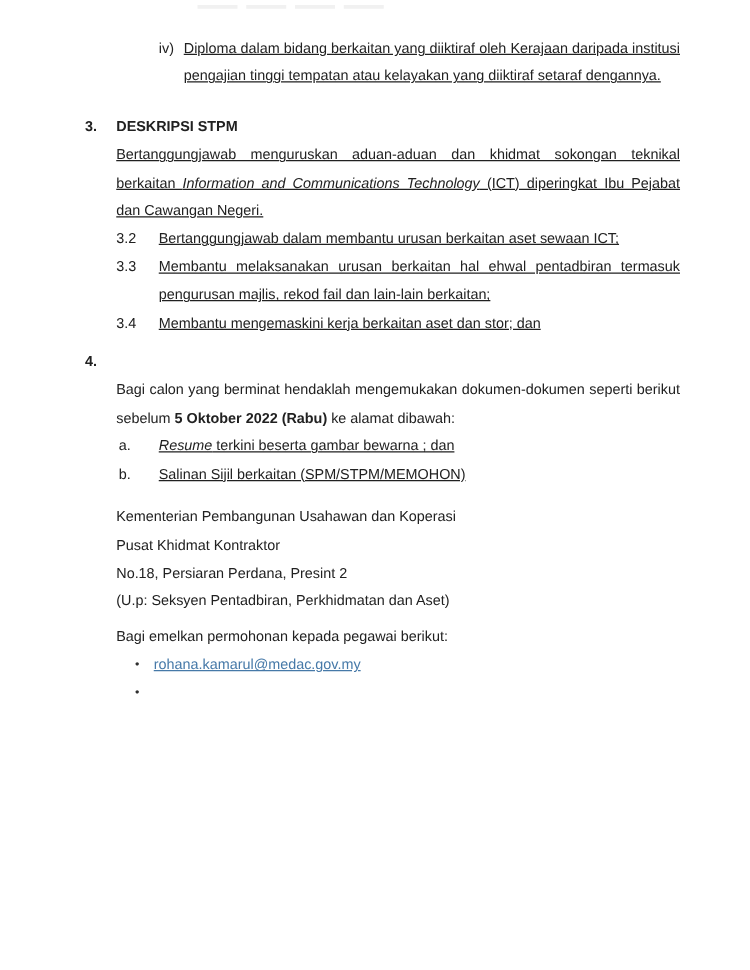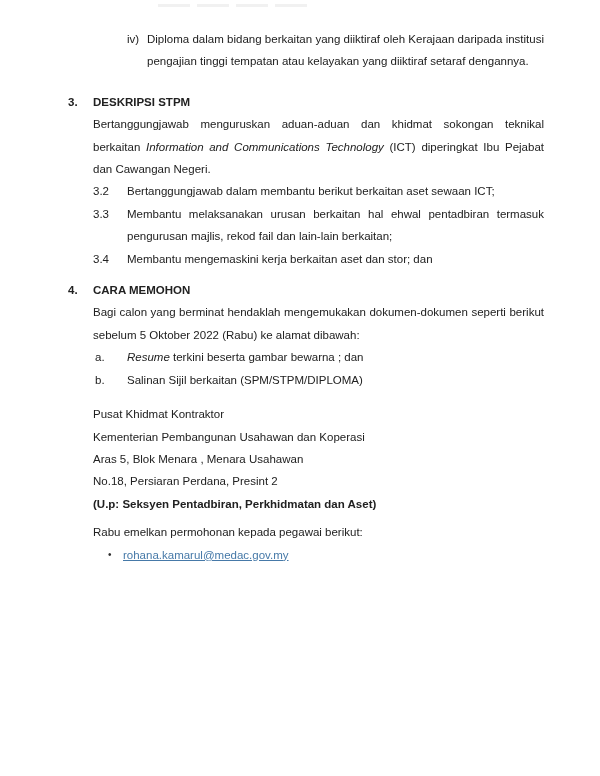--- a/index.html
+++ b/index.html
@@ -14,23 +14,23 @@
   }
   .page {
     position: relative;
     width: 600px; height: 566px;
     background: #ffffff;
     overflow: hidden;
   }
   .content { padding-top: 28px; }
 
   .row { display: flex; }
-  .txt { flex: 1; }
+  .txt { flex: 1; text-decoration: underline; }
   .just { text-align: justify; }
-  .b { font-weight: normal; }
+  .b { font-weight: bold; }
   .i { font-style: italic; margin-top: 16px; }
 
   
   .top-artifact { position: absolute; top: 4px; left: 158px; display: flex; }
   .top-artifact i { display: block; width: 32px; height: 3px; background: #f1f1f1; margin-right: 7px; }
 
   
   .iv-row { margin: 0 56px 0 127px; }
   .iv-row .marker { width: 20px; flex: none; }
 
@@ -45,21 +45,21 @@
   .t-item .num { width: 34px; flex: none; }
 
   
   .para { margin: 0 56px 0 93px; }
 
   
   .d-item { display: flex; margin: 0 56px 0 95px; }
   .d-item .num { width: 32px; flex: none; }
 
   .address { margin: 12px 56px 0 93px; }
-  .attention { margin: 0 56px 0 93px; font-weight: bold; }
+  .attention { margin: 0 56px 0 93px; font-weight: normal; }
   .email-prompt { margin: 6px 56px 0 93px; }
 
   .bullet-row { display: flex; margin: 0 56px 0 108px; }
   .bullet-row .bullet { width: 15px; flex: none; color: #2f2f2f; font-size: 10px; }
   a.link { color: #4679a8; text-decoration: underline; cursor: pointer; text-align: right; }
 
   .footer {
     position: absolute; top: 703px; right: 75px;
     font-size: 10px; line-height: 14px;
   }
@@ -90,60 +90,58 @@
       <span class="num">3.</span>
       <span>DESKRIPSI STPM</span>
     </div>
 
     <div class="t-item">
       <div class="txt just"><span>Bertanggungjawab menguruskan aduan-aduan dan khidmat sokongan teknikal berkaitan </span><span class="i">Information and Communications Technology</span><span> (ICT) diperingkat Ibu Pejabat dan Cawangan Negeri.</span></div>
     </div>
 
     <div class="t-item">
       <span class="num">3.2</span>
-      <div class="txt just">Bertanggungjawab dalam membantu berikut berkaitan aset sewaan ICT;</div>
+      <div class="txt just">Bertanggungjawab dalam membantu urusan berkaitan aset sewaan ICT;</div>
     </div>
 
     <div class="t-item">
       <span class="num">3.3</span>
       <div class="txt just">Membantu melaksanakan urusan berkaitan hal ehwal pentadbiran termasuk pengurusan majlis, rekod fail dan lain-lain berkaitan;</div>
     </div>
 
     <div class="t-item">
       <span class="num">3.4</span>
       <div class="txt just">Membantu mengemaskini kerja berkaitan aset dan stor; dan</div>
     </div>
 
 
     <div class="sec-head head4">
       <span class="num">4.</span>
-      <span>CARA MEMOHON</span>
     </div>
 
     <div class="para just"><span>Bagi calon yang berminat hendaklah mengemukakan dokumen-dokumen seperti berikut sebelum </span><span class="b">5 Oktober 2022 (Rabu)</span><span> ke alamat dibawah:</span></div>
 
     <div class="d-item">
       <span class="num">a.</span>
       <div class="txt"><span class="i">Resume</span><span> terkini beserta gambar bewarna ; dan</span></div>
     </div>
 
     <div class="d-item">
       <span class="num">b.</span>
-      <div class="txt"><span class="i"></span><span>Salinan Sijil berkaitan (SPM/STPM/DIPLOMA)</span></div>
+      <div class="txt"><span class="i"></span><span>Salinan Sijil berkaitan (SPM/STPM/MEMOHON)</span></div>
     </div>
 
     <div class="address">
+      <div>Kementerian Pembangunan Usahawan dan Koperasi</div>
       <div>Pusat Khidmat Kontraktor</div>
-      <div>Kementerian Pembangunan Usahawan dan Koperasi</div>
-      <div>Aras 5, Blok Menara , Menara Usahawan</div>
       <div>No.18, Persiaran Perdana, Presint 2</div>
     </div>
     <div class="attention">(U.p: Seksyen Pentadbiran, Perkhidmatan dan Aset)</div>
 
-    <div class="email-prompt">Rabu emelkan permohonan kepada pegawai berikut:</div>
+    <div class="email-prompt">Bagi emelkan permohonan kepada pegawai berikut:</div>
 
     <div class="bullet-row">
       <span class="bullet">•</span>
       <a class="link">rohana.kamarul@medac.gov.my</a>
     </div>
     <div class="bullet-row">
       <span class="bullet">•</span>
     </div>
 
   </div>

